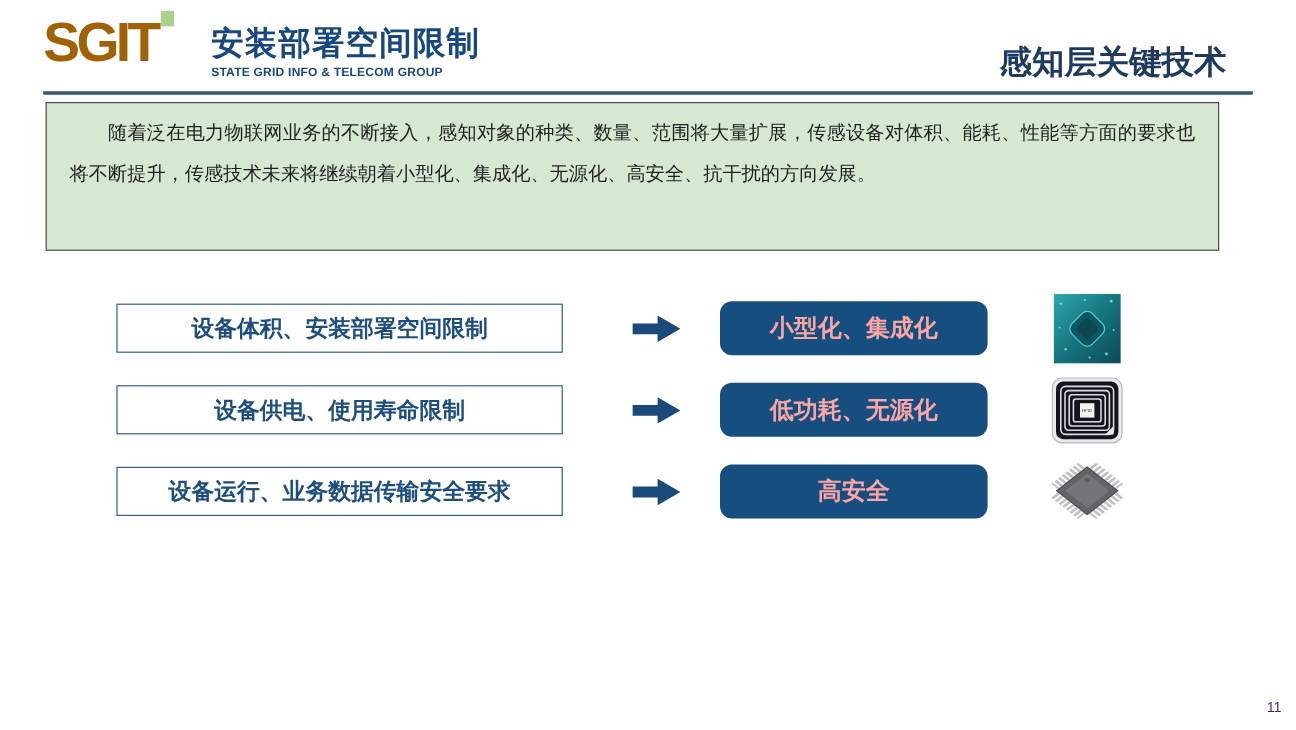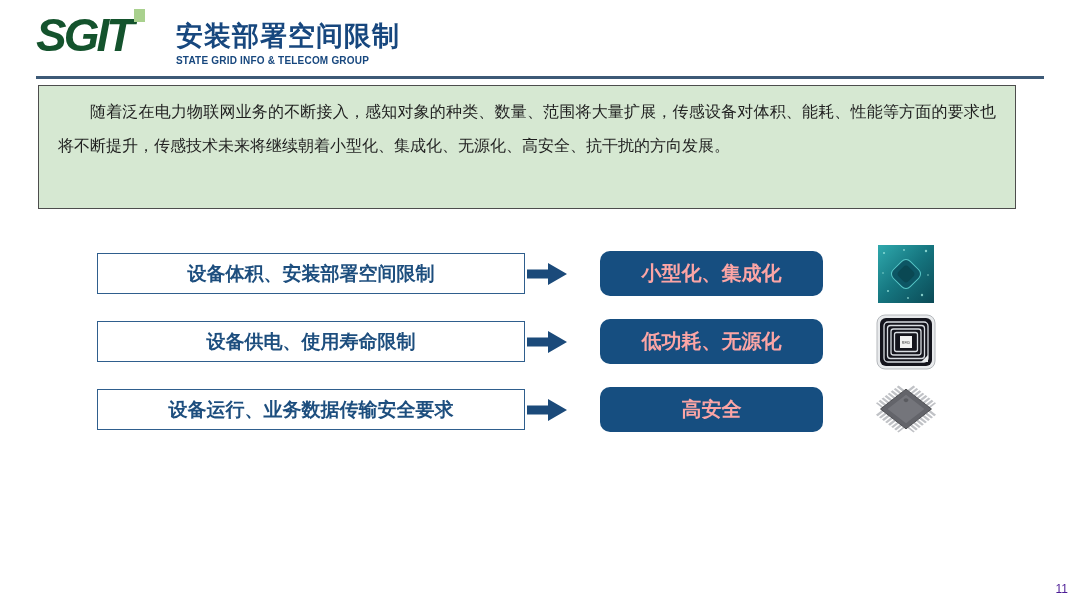--- a/index.html
+++ b/index.html
@@ -1,37 +1,37 @@
 <!DOCTYPE html>
 <html><head>
 <meta charset="utf-8">
 <style>
   html,body{margin:0;padding:0;background:#fff;}
   .slide{position:relative;width:1080px;height:608px;background:#ffffff;overflow:hidden;
          font-family:"Liberation Sans","DejaVu Sans",sans-serif;}
 
   
   .logo-acronym{position:absolute;left:36px;top:12px;font-size:46px;font-weight:bold;
-         font-style:italic;letter-spacing:-3px;color:#14532d;line-height:1;}
+         letter-spacing:-3px;color:#a16207;line-height:1;}
   .logo-accent{position:absolute;left:134px;top:9px;width:11px;height:13px;background:#a9d18e;}
   .logo-names{position:absolute;left:176px;top:22px;}
   .logo-cn{font-size:27px;font-weight:bold;color:#17477e;letter-spacing:1px;line-height:1.1;}
   .logo-en{font-size:10px;font-weight:bold;color:#17477e;letter-spacing:0.2px;margin-top:3px;}
   .slide-title{position:absolute;right:58px;top:34px;font-size:27px;font-weight:bold;color:#1e3a5f;}
   .header-rule{position:absolute;left:36px;top:76px;width:1008px;height:3px;background:#3d5a77;}
 
   
   .intro-box{position:absolute;left:38px;top:85px;width:978px;height:124px;background:#d6e8d2;
          border:1.5px solid #4d4d4d;box-sizing:border-box;padding:9px 19px 0 19px;}
   .intro-box p{margin:0;font-size:16px;line-height:34px;color:#1f1f1f;
          text-indent:2em;text-align:justify;}
 
   
   .row{position:absolute;left:0;width:1080px;height:48px;}
-  .req-box{position:absolute;left:97px;top:3px;width:428px;height:41px;background:#fff;
+  .req-box{position:absolute;left:97px;top:3px;width:372px;height:41px;background:#fff;
          border:1.5px solid #2f5e8d;box-sizing:border-box;display:flex;align-items:center;
          justify-content:center;font-size:19px;font-weight:bold;color:#1d4e7e;}
   .arrow-icon{position:absolute;left:527px;top:13px;}
   .sol-box{position:absolute;left:600px;top:1px;width:223px;height:45px;background:#164e80;
          border-radius:10px;display:flex;align-items:center;justify-content:center;
          color:#fca5a5;font-size:20px;font-weight:bold;}
   .icon-slot{position:absolute;left:864px;top:-7px;width:84px;height:62px;display:flex;
          align-items:center;justify-content:center;}
 
   
@@ -41,20 +41,21 @@
 <body>
 
 <div class="slide">
 
   <div class="logo-acronym">SGIT</div>
   <div class="logo-accent"></div>
   <div class="logo-names">
     <div class="logo-cn">安装部署空间限制</div>
     <div class="logo-en">STATE GRID INFO &amp; TELECOM GROUP</div>
   </div>
+  <div class="slide-title">感知层关键技术</div>
   <div class="header-rule"></div>
 
   <div class="intro-box">
     <p>随着泛在电力物联网业务的不断接入，感知对象的种类、数量、范围将大量扩展，传感设备对体积、能耗、性能等方面的要求也将不断提升，传感技术未来将继续朝着小型化、集成化、无源化、高安全、抗干扰的方向发展。</p>
   </div>
 
   <div class="row" style="top:250px">
     <div class="req-box">
       <span>设备体积、安装部署空间限制</span>
     </div>

